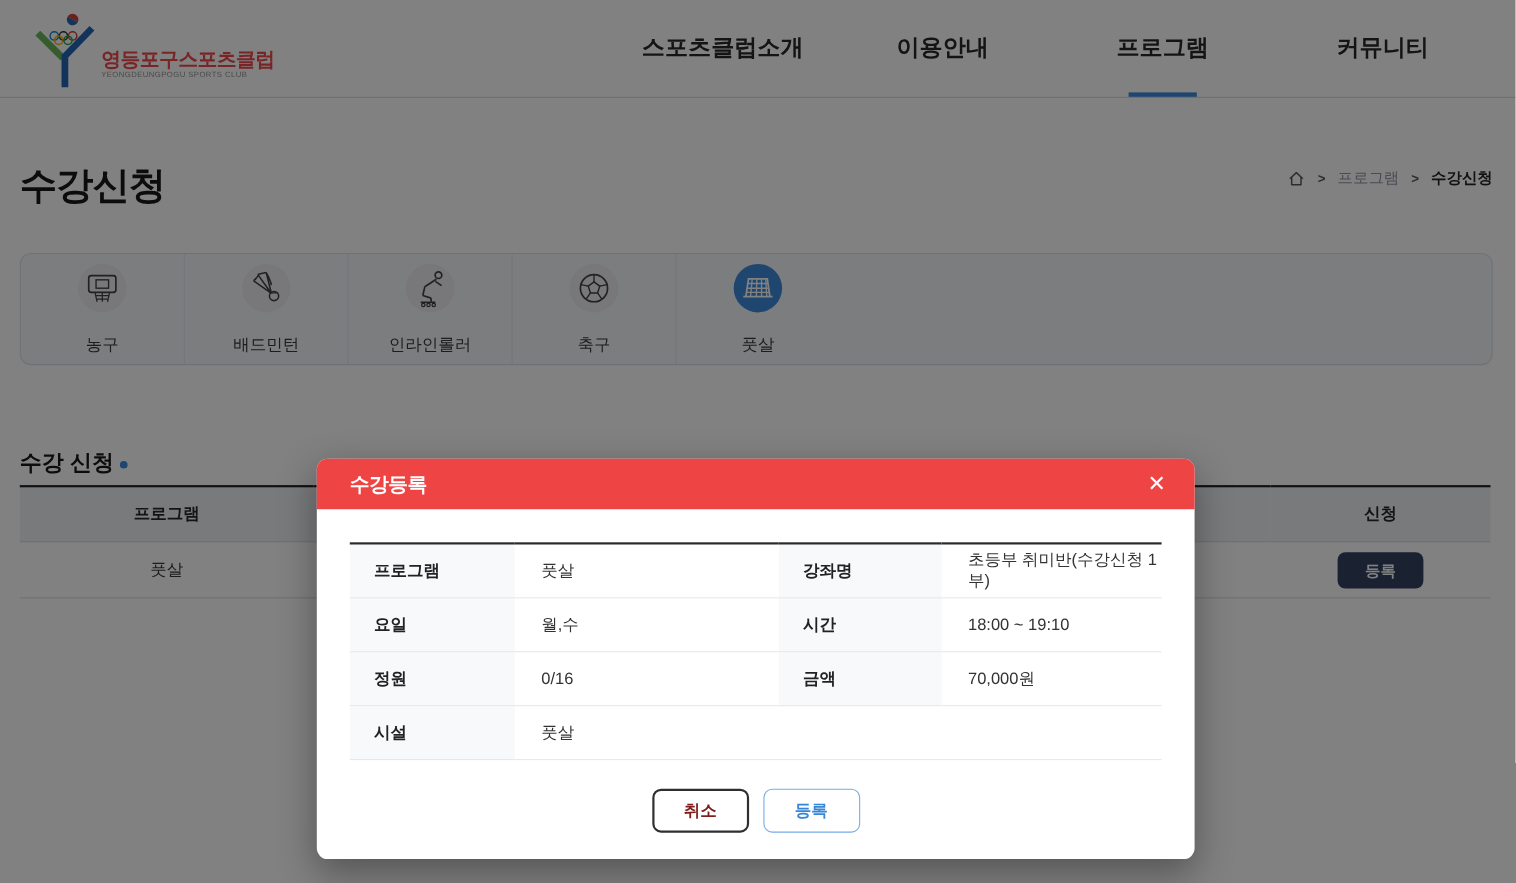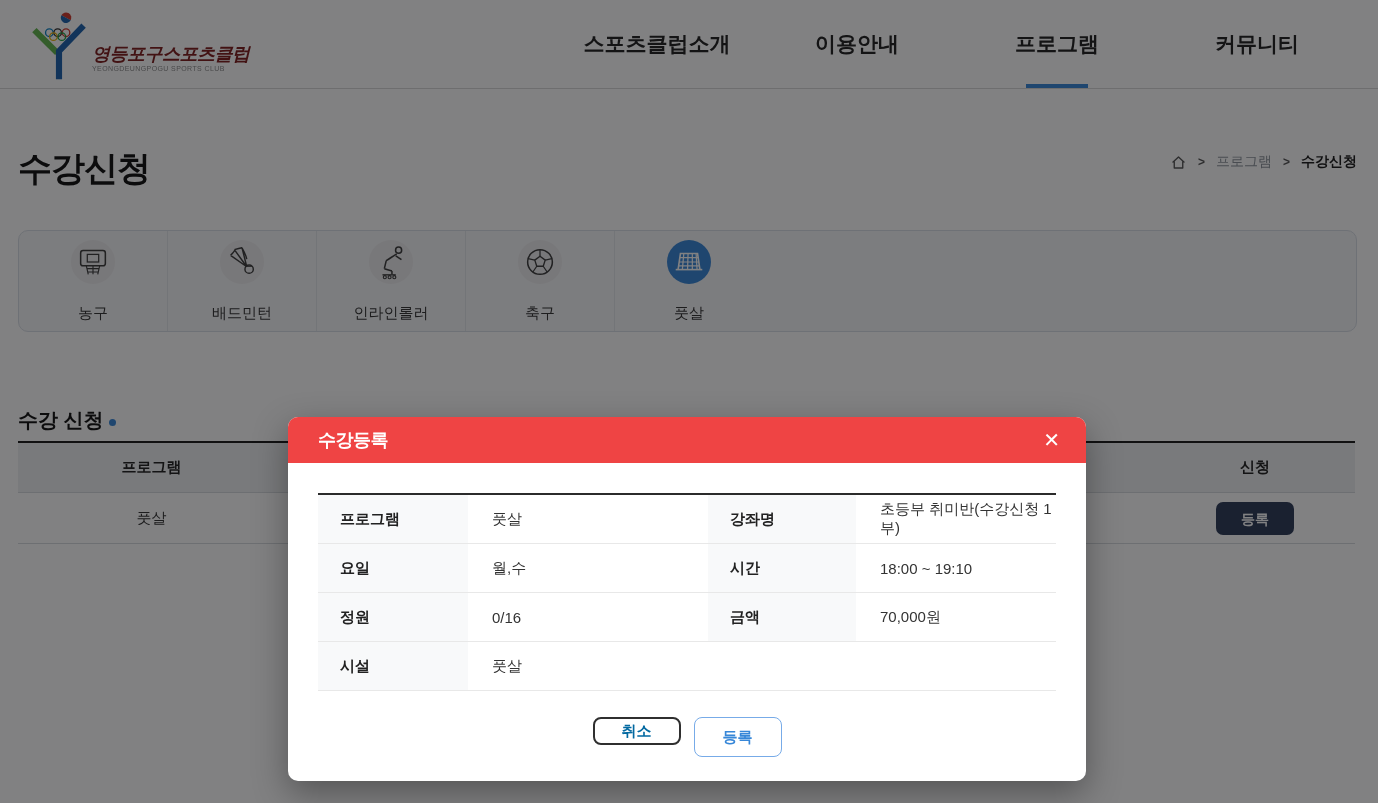--- a/index.html
+++ b/index.html
@@ -3,21 +3,21 @@
 <meta charset="utf-8">
 <style>
   html,body{margin:0;padding:0;background:#ffffff;}
   body{font-family:"Liberation Sans","DejaVu Sans",sans-serif;}
   .stage{position:relative;width:1378px;height:803px;background:#fff;overflow:hidden;}
 
   
   .header{position:absolute;left:0;top:0;width:1378px;height:88px;background:#fff;border-bottom:1px solid #d9d9d9;z-index:1;}
   .logo{position:absolute;left:30px;top:6px;height:76px;display:flex;align-items:flex-end;cursor:pointer;}
   .logo-text{margin-left:4px;padding-bottom:8px;}
-  .logo-ko{font-size:18px;font-weight:bold;color:#7f1d1d;letter-spacing:-0.5px;line-height:19px;font-style:italic;}
+  .logo-ko{font-size:18px;font-weight:bold;color:#ef4444;letter-spacing:-0.5px;line-height:19px;}
   .logo-en{font-size:7px;color:#8d8d8d;letter-spacing:0.4px;line-height:10px;}
   .nav{position:absolute;left:557px;top:0;width:800px;height:88px;display:flex;}
   .nav-item{flex:1;position:relative;text-align:center;line-height:88px;font-size:21px;font-weight:bold;color:#222;cursor:pointer;}
   .nav-underline{position:absolute;left:50%;bottom:0;transform:translateX(-50%);width:62px;height:4px;background:#3787d8;}
 
   
   .page-title{position:absolute;left:18px;top:146px;font-size:34px;font-weight:800;color:#111;letter-spacing:-1px;z-index:1;}
   .breadcrumb{position:absolute;right:21px;top:153px;display:flex;align-items:center;gap:11px;font-size:14px;z-index:1;}
   .crumb-sep{color:#555;font-size:12px;font-weight:bold;}
   .crumb-muted{color:#8d949c;cursor:pointer;}
@@ -44,21 +44,21 @@
   .modal{position:absolute;left:288px;top:417px;width:798px;height:364px;z-index:100;border-radius:10px;background:#fff;box-shadow:0 12px 34px rgba(0,0,0,0.35);}
   .modal-head{height:46px;background:#ef4444;border-radius:10px 10px 0 0;display:flex;align-items:center;justify-content:space-between;padding:0 26px 0 30px;}
   .modal-title{color:#fff;font-size:18px;font-weight:bold;letter-spacing:-0.5px;}
   .modal-close{color:#fff;font-size:20px;font-weight:bold;cursor:pointer;line-height:1;}
   .modal-body{padding:30px;}
   .info-table{width:738px;border-collapse:collapse;border-top:2px solid #2b2b2b;}
   .info-table th{width:128px;background:#f8f9fa;text-align:left;padding:0 0 0 22px;font-size:15px;font-weight:bold;color:#222;height:48px;border-bottom:1px solid #e8e8e8;}
   .info-table th.c2{width:126px;}
   .info-table td{padding:0 0 0 24px;font-size:15px;color:#333;height:48px;border-bottom:1px solid #e8e8e8;}
   .modal-actions{margin-top:26px;display:flex;justify-content:center;gap:13px;}
-  .btn-cancel{width:88px;height:28px;background:#fff;border:2px solid #2f2f2f;border-radius:8px;font-size:15px;font-weight:bold;color:#0369a1;cursor:pointer;font-family:inherit;}
+  .btn-cancel{width:88px;height:40px;background:#fff;border:2px solid #2f2f2f;border-radius:8px;font-size:15px;font-weight:bold;color:#7f1d1d;cursor:pointer;font-family:inherit;}
   .btn-submit{width:88px;height:40px;background:#fff;border:1.5px solid #77abe8;border-radius:8px;font-size:15px;font-weight:bold;color:#3787d8;cursor:pointer;font-family:inherit;}
 
   svg{display:block;}
 </style>
 </head>
 <body>
 
 <div class="stage">
 
   <div class="header">

